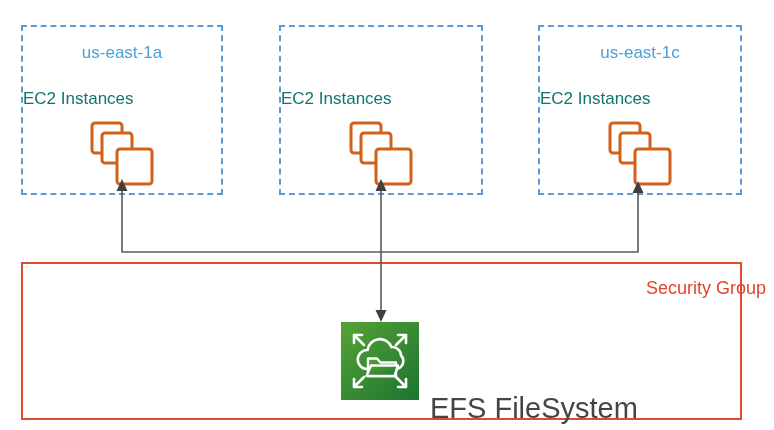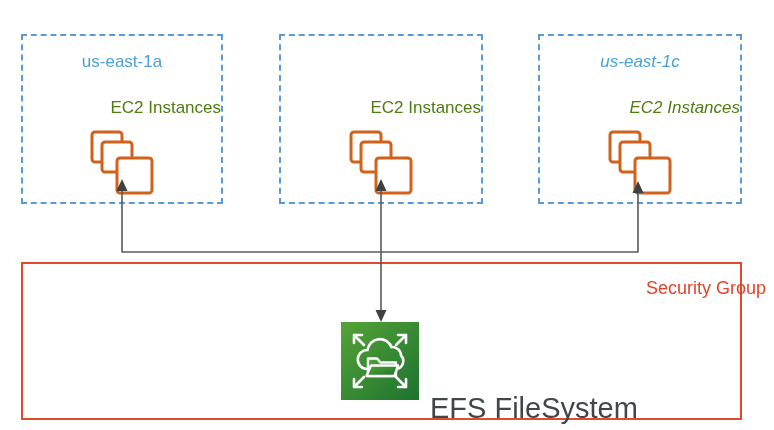--- a/index.html
+++ b/index.html
@@ -10,44 +10,44 @@
     position: relative;
     width: 774px;
     height: 430px;
     background: #ffffff;
     overflow: hidden;
   }
 
   
   .az-box {
     position: absolute;
-    top: 34px;
+    top: 25px;
     height: 170px;
     border: 2px dashed #5B9BD5;
     background: transparent;
   }
   .az-1a { left: 21px;  width: 202px; }
   .az-1b { left: 279px; width: 204px; }
-  .az-1c { left: 538px; width: 204px; font-style: italic; }
+  .az-1c { left: 538px; width: 204px; }
 
   .az-label {
     position: absolute;
     top: 16px; left: 0; right: 0;
     text-align: center;
     font-size: 17px;
     line-height: 20px;
     color: #4AA0DA;
   }
   .az-sublabel {
     position: absolute;
     top: 62px; left: 0; right: 0;
-    text-align: right;
+    text-align: left;
     font-size: 17px;
     line-height: 20px;
-    color: #4d7c0f;
+    color: #0f766e;
   }
   .ec2-icon {
     position: absolute;
     top: 94px;
     left: 50%;
     margin-left: -32px;
   }
 
   
   .sg-box {

